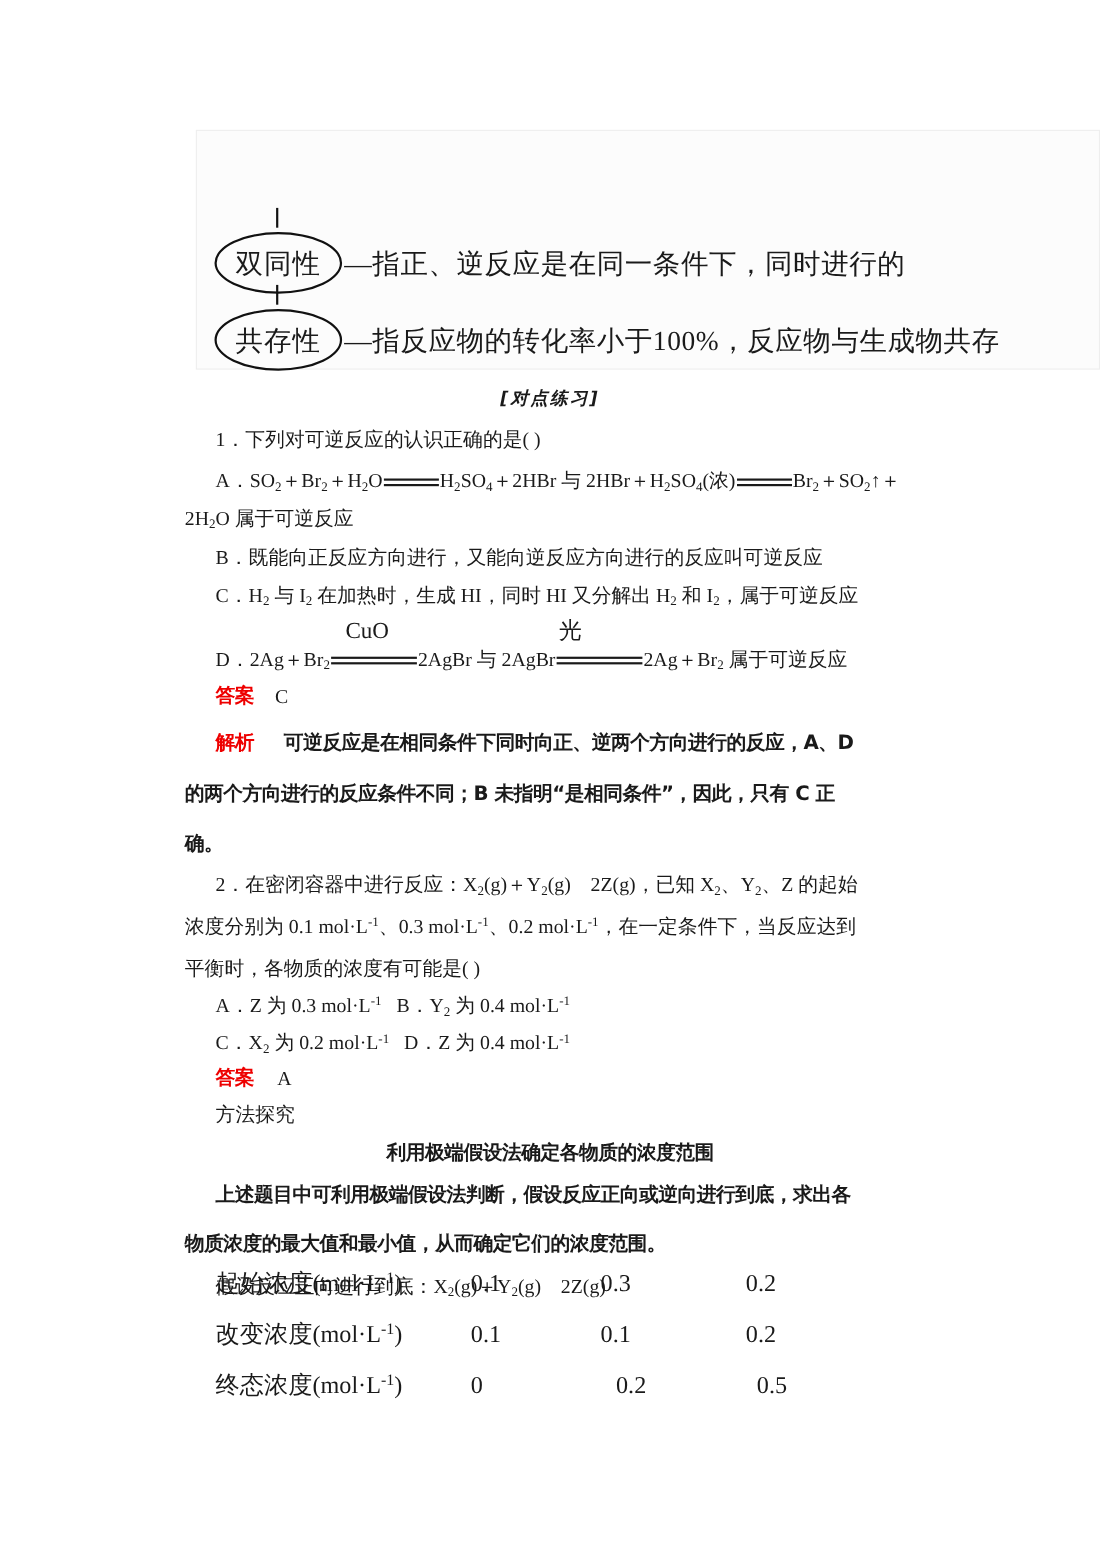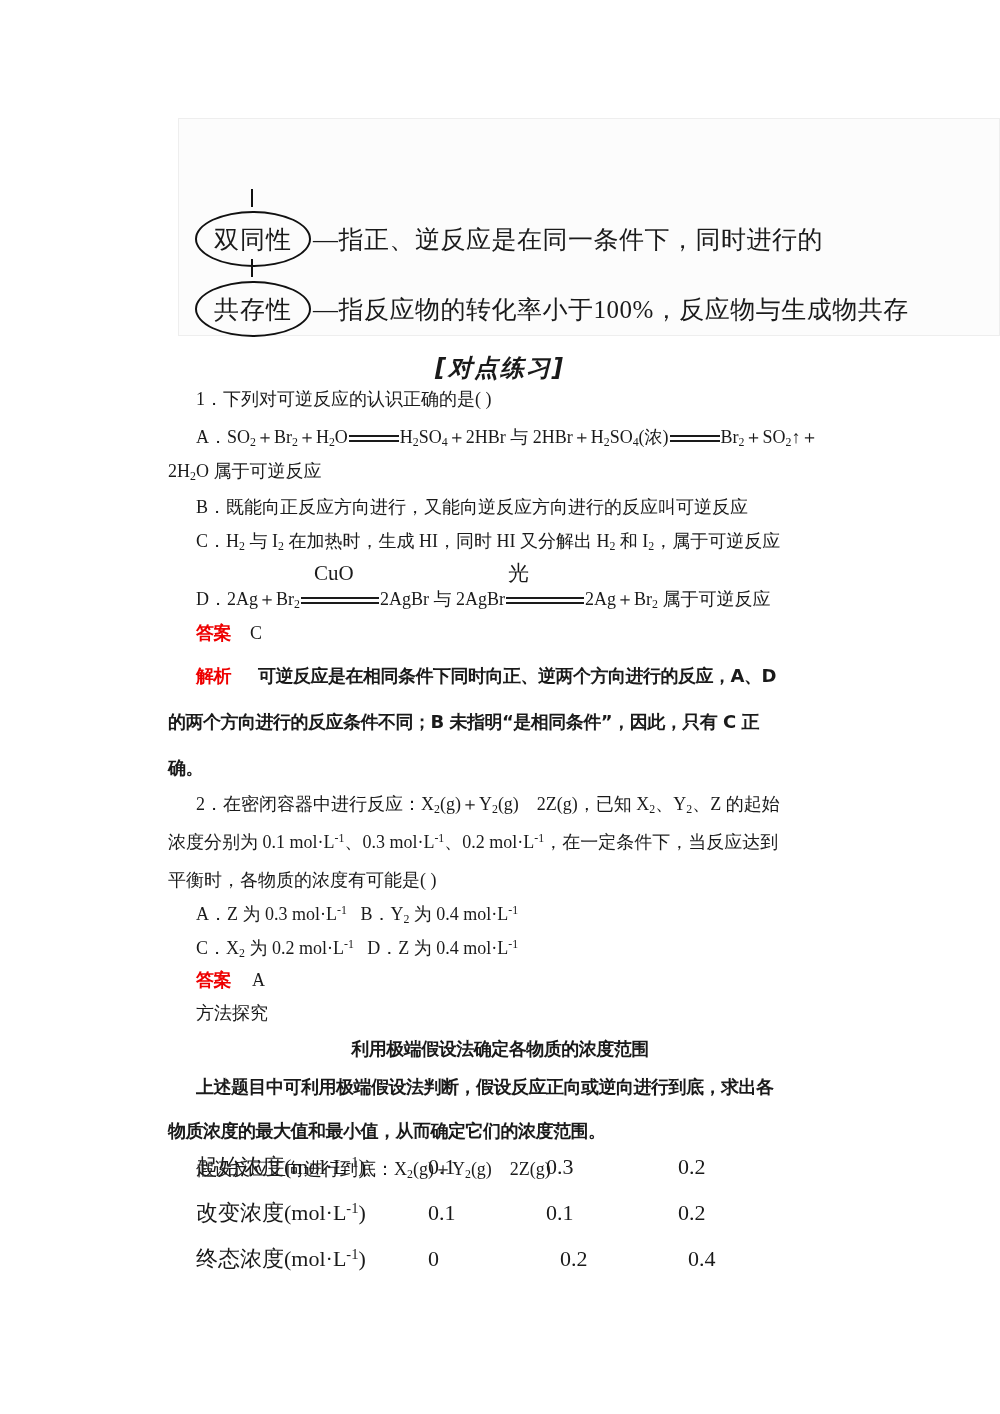--- a/index.html
+++ b/index.html
@@ -89,21 +89,21 @@
     letter-spacing: -0.5px;
   }
   .red { color: #ee0000; }
 
   .section-title {
     position: absolute;
     top: 352px;
     left: 0;
     width: 1000px;
     text-align: center;
-    font-size: 24px;
+    font-size: 16px;
     font-weight: bold;
     font-style: italic;
     font-family: "DejaVu Sans", "Liberation Sans", sans-serif;
     letter-spacing: 2px;
   }
 
   sub { font-size: 0.66em; vertical-align: -0.28em; }
   sup { font-size: 0.66em; vertical-align: 0.5em; }
 
   
@@ -244,18 +244,18 @@
       <td class="num">0.1</td>
       <td class="num">0.1</td>
       <td class="num2">0.2</td>
     </tr>
     <tr>
       <td class="lbl">
         <span>终态浓度(mol·L</span><sup>-1</sup><span>)</span>
       </td>
       <td class="num">0</td>
       <td class="num" style="padding-left:14px;">0.2</td>
-      <td class="num2" style="padding-left:10px;">0.4</td>
+      <td class="num2" style="padding-left:10px;">0.5</td>
     </tr>
   </tbody>
     </table>
 
 </div>
 
 </body></html>

